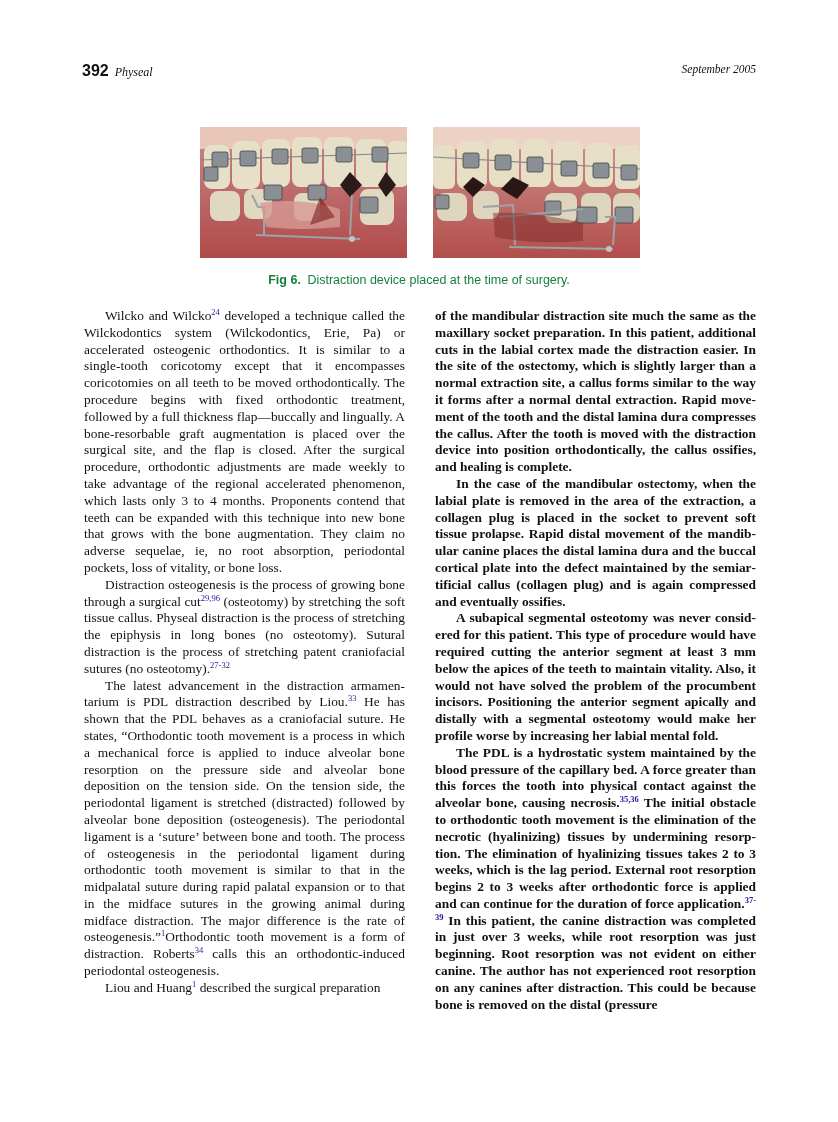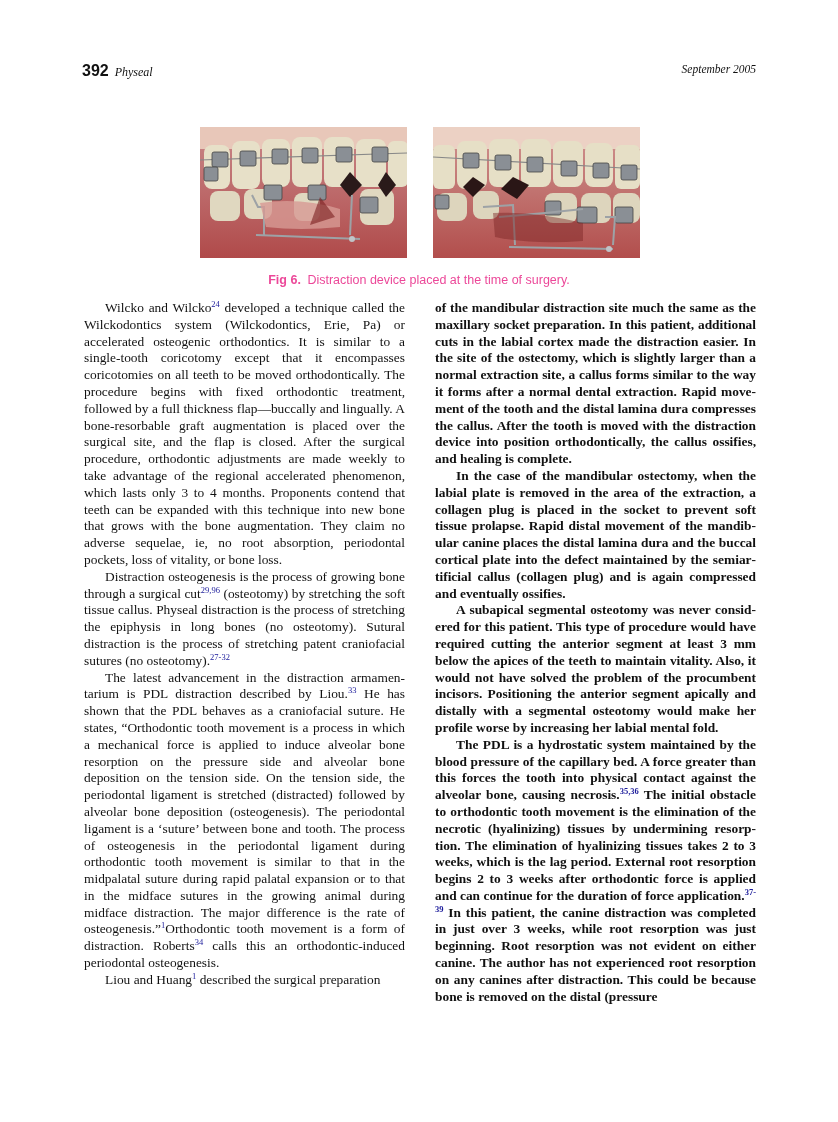--- a/index.html
+++ b/index.html
@@ -6,23 +6,23 @@
   body { width: 838px; height: 1122px; position: relative; overflow: hidden; color: #111; }
   .running-head { position: absolute; top: 62px; left: 82px; right: 82px; height: 34px; }
   .rh-left { position: absolute; left: 0; top: 0; font-family: "Liberation Serif", serif; font-style: italic; font-size: 12px; }
   .page-num { font-family: "Liberation Sans", sans-serif; font-weight: bold; font-style: normal; font-size: 16px; margin-right: 6px; }
   .rh-right { position: absolute; right: 0; top: 0; text-align: right; font-family: "Liberation Serif", serif; font-style: italic; font-size: 11.5px; line-height: 14px; }
   .figure { position: absolute; top: 127px; left: 200px; width: 440px; height: 131px; }
   .photo { position: absolute; top: 0; width: 207px; height: 131px; overflow: hidden; background: #b35d55; }
   .photo-left { left: 0; }
   .photo-right { left: 233px; }
   .photo svg { display: block; }
-  .caption { position: absolute; top: 273px; left: 0; width: 838px; text-align: center; font-family: "Liberation Sans", sans-serif; font-size: 12.5px; color: #ec4899; }
+  .caption { position: absolute; top: 273px; left: 0; width: 838px; text-align: center; font-family: "Liberation Sans", sans-serif; font-size: 12.5px; color: #15803d; }
   .caption b { font-weight: bold; margin-right: 3px; }
-  .col { position: absolute; top: 300px; width: 321px; font-family: "Liberation Serif", serif; font-size: 13.4px; line-height: 16.8px; text-align: justify; hyphens: manual; color: #111; }
+  .col { position: absolute; top: 308px; width: 321px; font-family: "Liberation Serif", serif; font-size: 13.4px; line-height: 16.8px; text-align: justify; hyphens: manual; color: #111; }
   .col-left { left: 84px; }
   .col-right { left: 435px; font-weight: bold; }
   .col p { margin: 0; text-indent: 21px; }
   .col p.noindent { text-indent: 0; }
   sup { font-size: 8.5px; line-height: 0; vertical-align: 5px; color: #1a1a9a; }
 </style>
 </head>
 <body>
 
 <div class="running-head">

